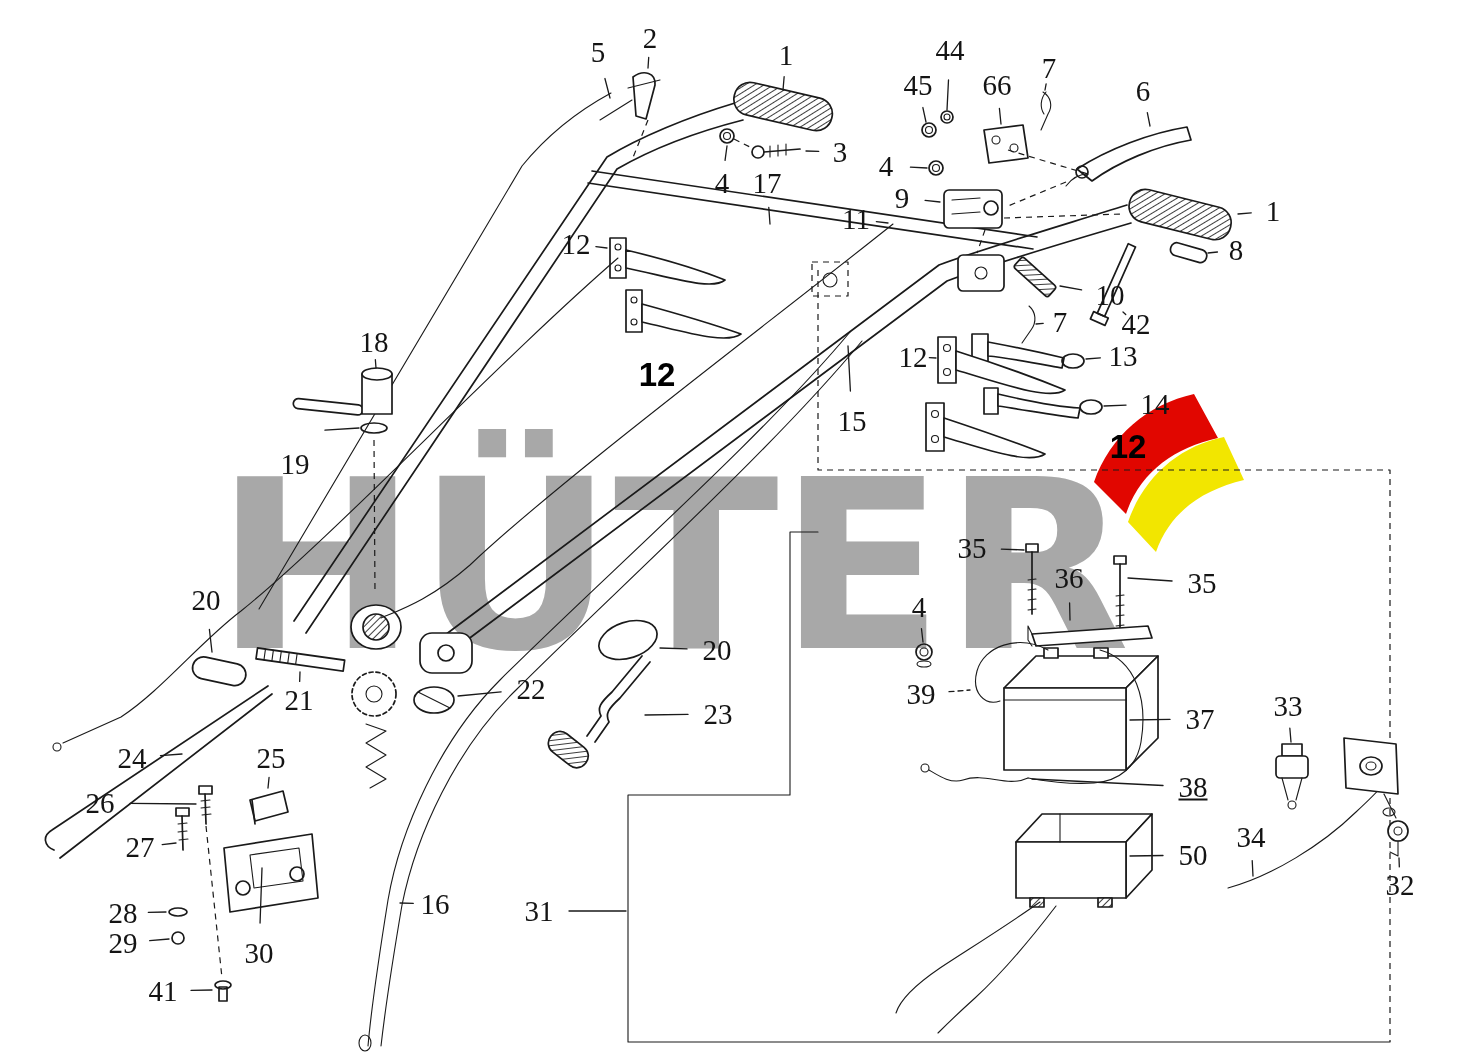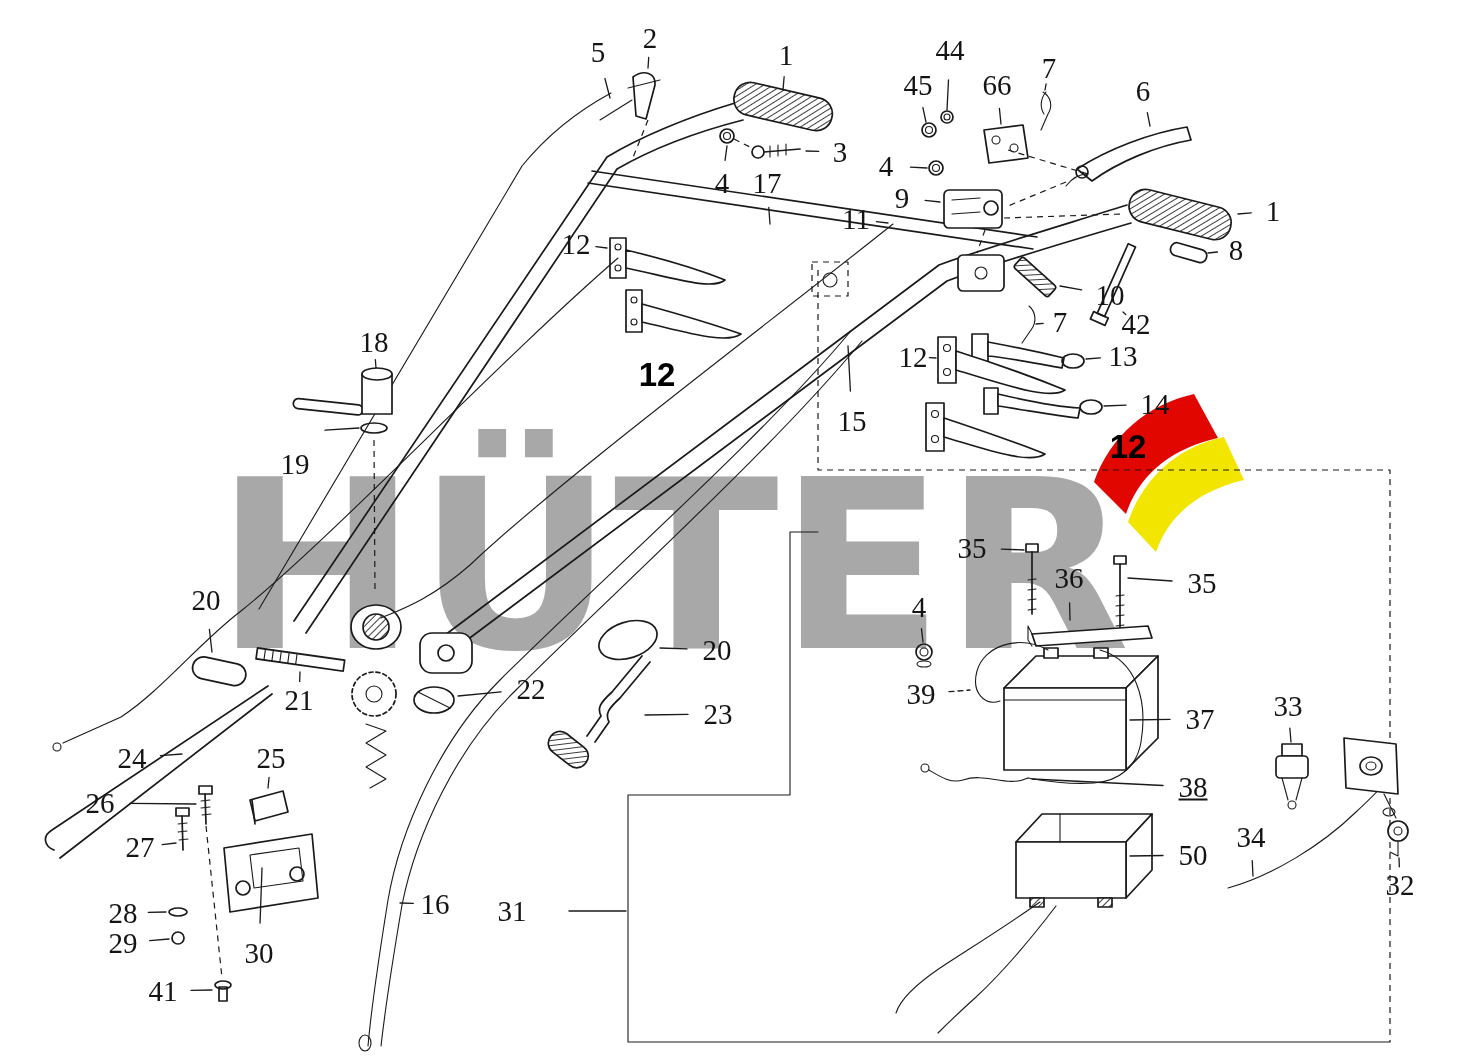--- a/index.html
+++ b/index.html
@@ -403,18 +403,18 @@
       <span class="callout" style="left: 132px; top: 758px;">24</span>
       <span class="callout" style="left: 271px; top: 758px; text-align: center;">25</span>
       <span class="callout" style="left: 100px; top: 803px;">26</span>
       <span class="callout" style="left: 1193px; top: 787px; text-decoration: underline;">38</span>
       <span class="callout" style="left: 140px; top: 847px;">27</span>
       <span class="callout" style="left: 1251px; top: 837px; text-align: center;">34</span>
       <span class="callout" style="left: 1193px; top: 855px;">50</span>
       <span class="callout" style="left: 1400px; top: 885px;">32</span>
       <span class="callout" style="left: 123px; top: 913px;">28</span>
       <span class="callout" style="left: 435px; top: 904px;">16</span>
-      <span class="callout" style="left: 512px; top: 911px; text-align: center;">31</span>
+      <span class="callout" style="left: 539px; top: 911px; text-align: center;">31</span>
       <span class="callout" style="left: 123px; top: 943px;">29</span>
       <span class="callout" style="left: 259px; top: 953px;">30</span>
       <span class="callout" style="left: 163px; top: 991px;">41</span>
     </div>
 </div>
 
 </body></html>

